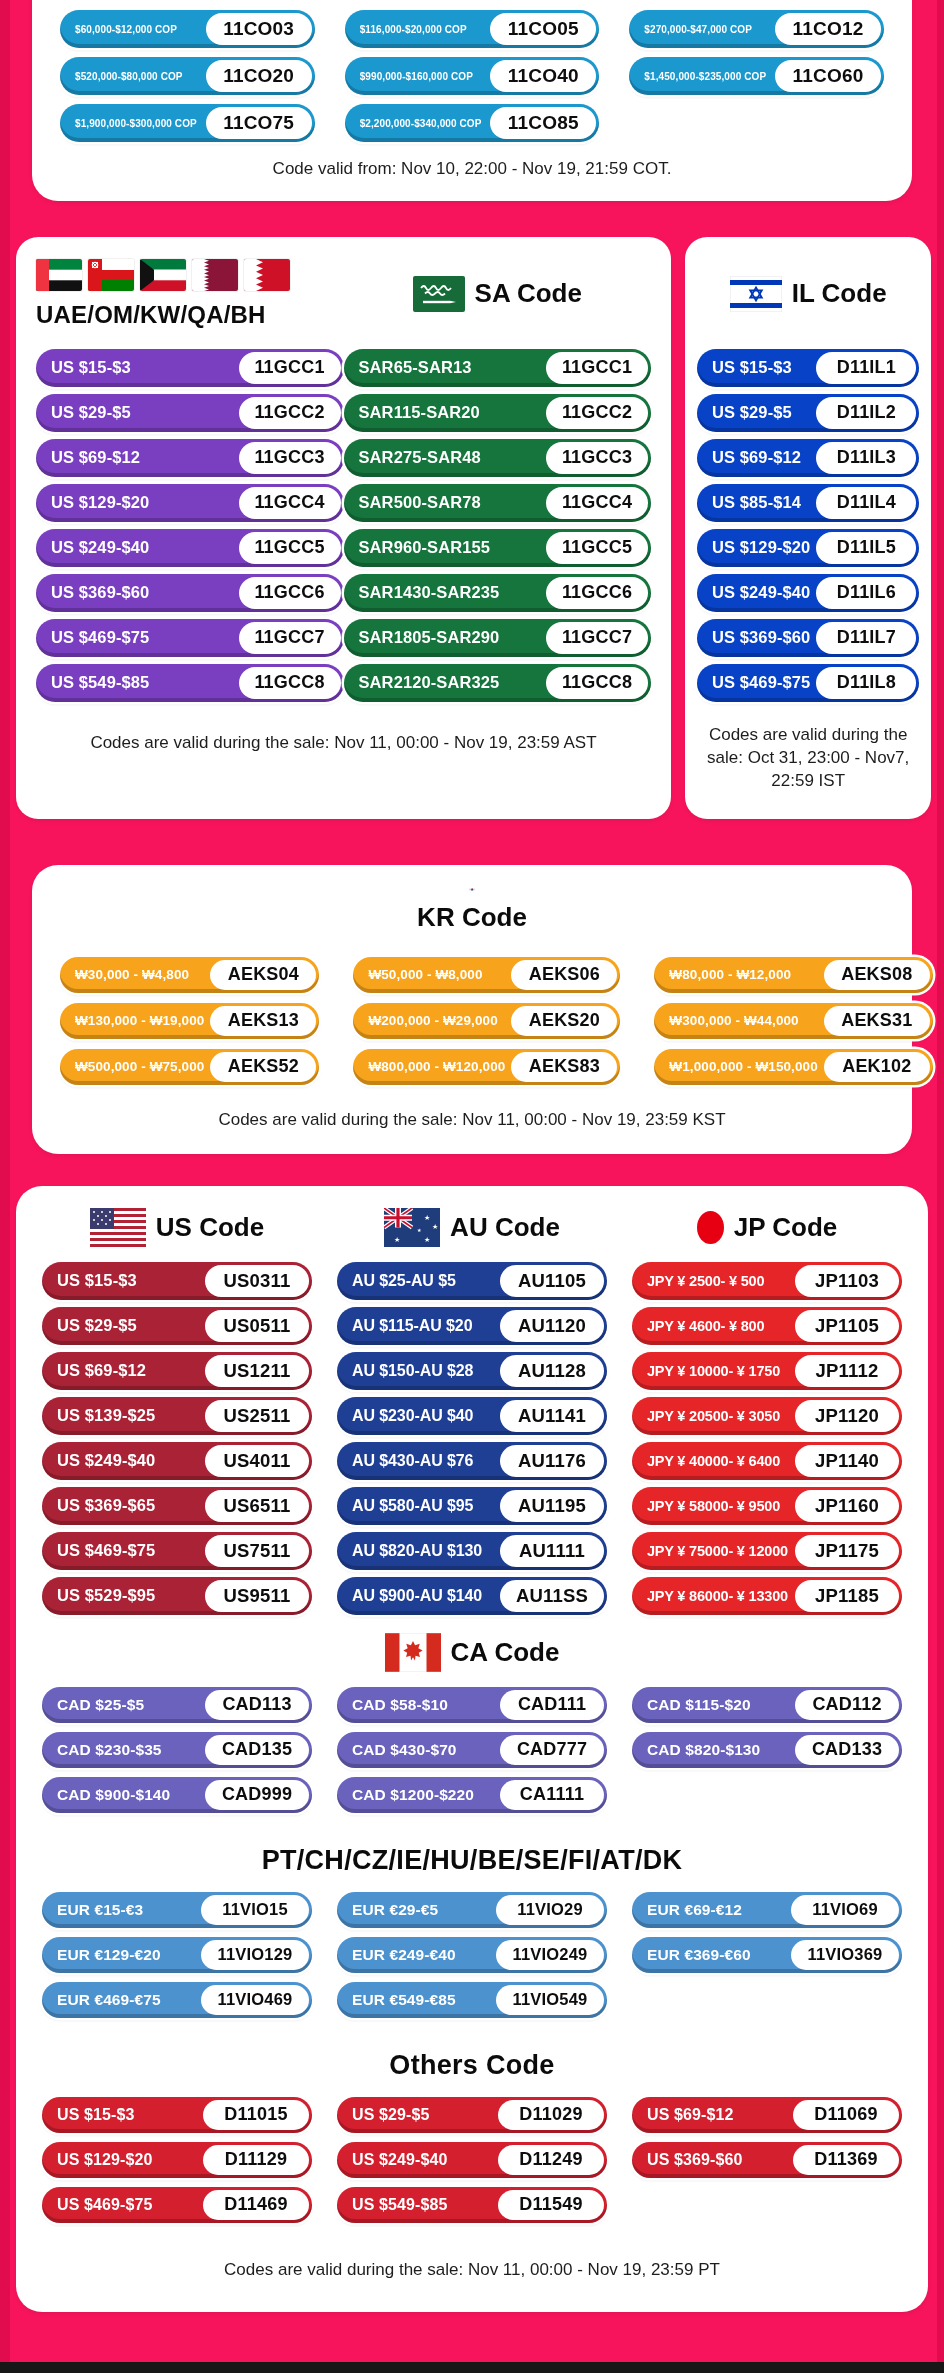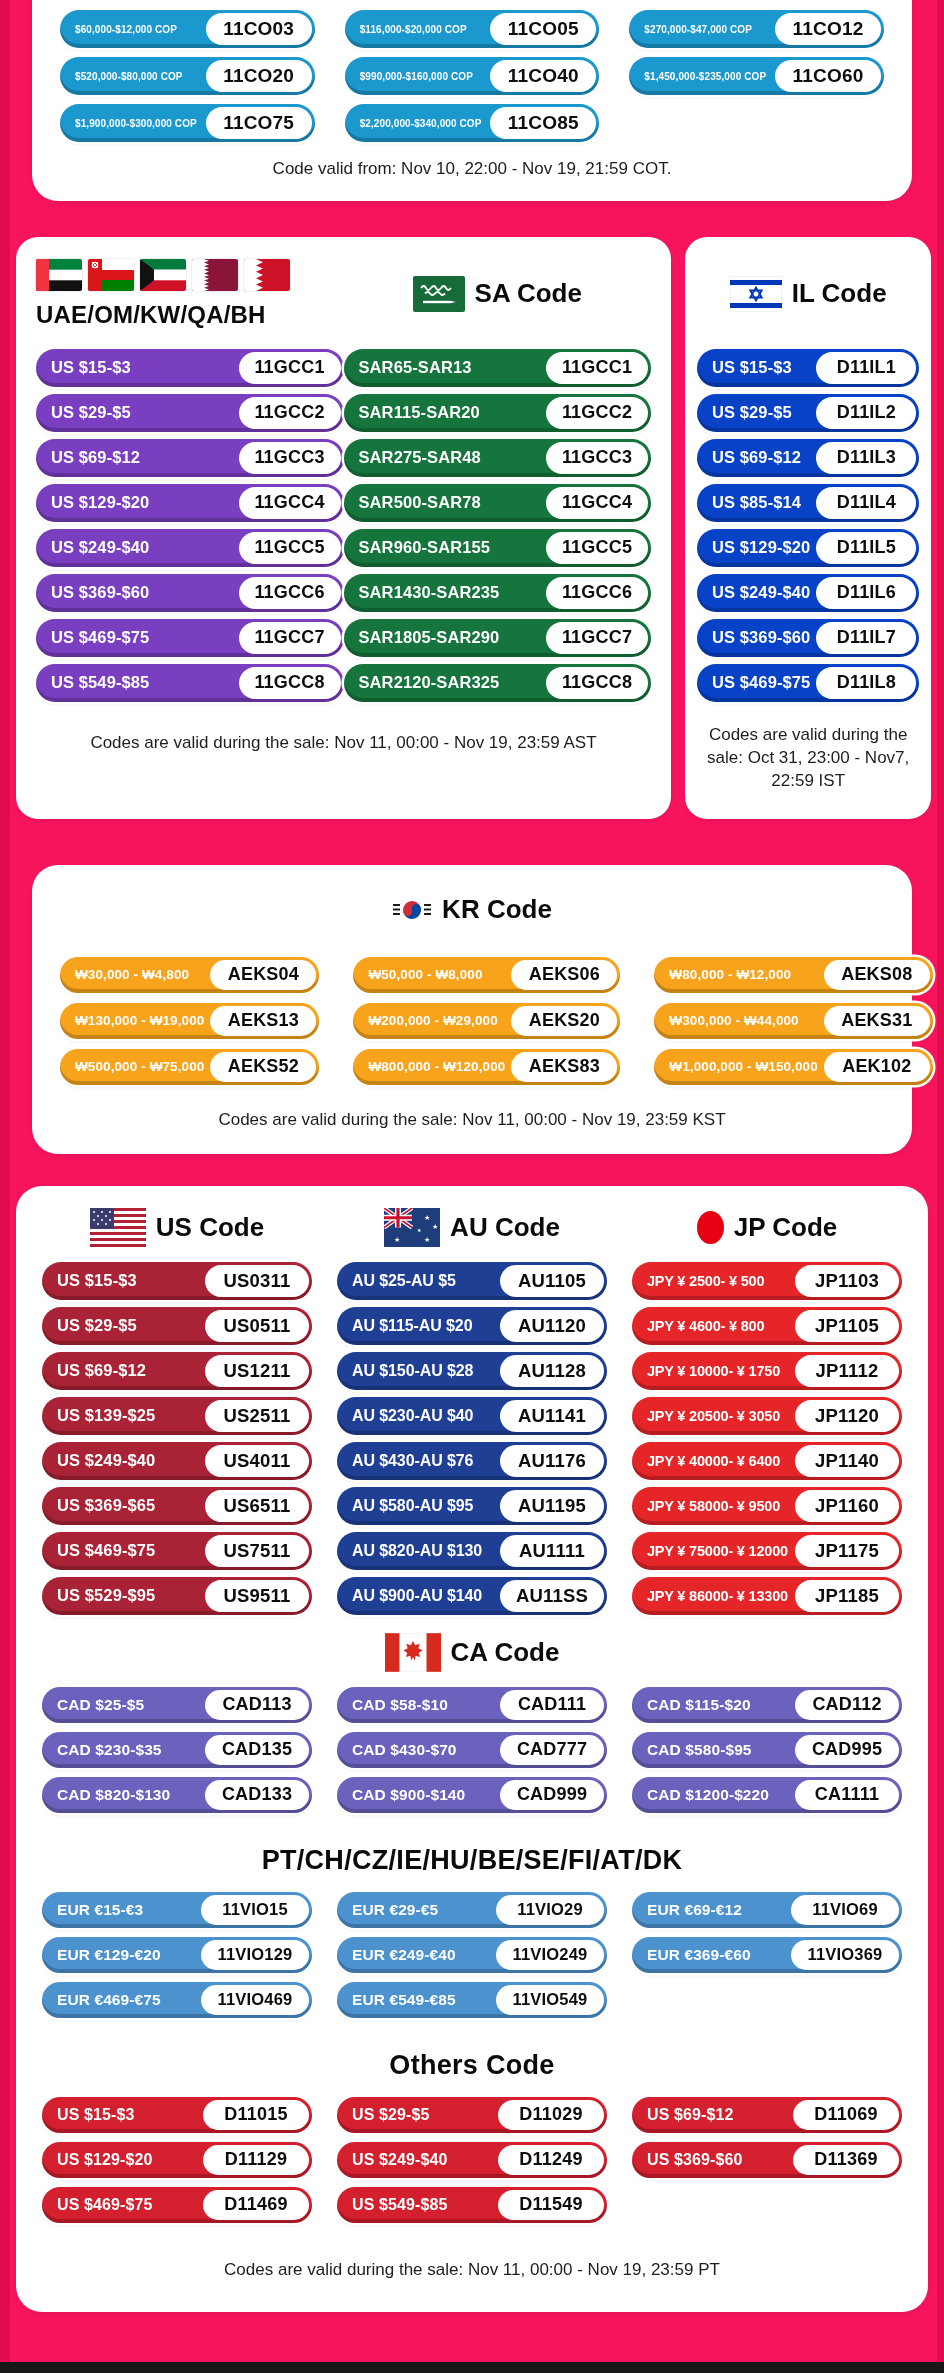--- a/index.html
+++ b/index.html
@@ -46,21 +46,21 @@
   .sec-title{font-size:26px;font-weight:700;color:#0b0b0b;}
   .two-col .pill-grid,.card-il .pill-grid{margin-top:20px;}
   .sec-gcc .pill-label,.sec-sa .pill-label,.sec-il .pill-label{font-size:16.5px;}
   .sec-sa .pill-code,.sec-gcc .pill-code{font-size:18px;min-width:80px;}
   .sec-il .pill-code{font-size:18px;min-width:78px;}
   .card-gccsa .validity{margin-top:30px;}
   .card-il .validity{margin-top:22px;padding:0 4px;}
 
   
   .card-kr{margin:46px 16px 0;padding:22px 28px 22px;}
-  .card-kr .sec-header{height:46px;margin-bottom:24px;}
+  .card-kr .sec-header{height:46px;margin-bottom:24px;flex-direction:column;}
   .sec-kr .pill{height:36px;}
   .sec-kr .pill-label{font-size:13.5px;}
   .sec-kr .pill-code{font-size:18px;height:30px;min-width:84px;}
   .card-kr .pill-grid{gap:10px 34px;}
   .card-kr .validity{margin-top:24px;}
 
   
   .card-main{margin:32px 0 0;padding:16px 26px 30px;}
   .three-col{display:flex;gap:25px;}
   .country-col{flex:1;min-width:0;}
@@ -553,24 +553,20 @@
           </div>
           <div class="pill" style="--pc: #6A62BC;">
             <span class="pill-label">CAD $230-$35</span>
             <span class="pill-code">CAD135</span>
           </div>
           <div class="pill" style="--pc: #6A62BC;">
             <span class="pill-label">CAD $430-$70</span>
             <span class="pill-code">CAD777</span>
           </div>
           <div class="pill" style="--pc: #6A62BC;">
-            <span class="pill-label">CAD $580-$95</span>
-            <span class="pill-code">CAD995</span>
-          </div>
-          <div class="pill" style="--pc: #6A62BC;">
             <span class="pill-label">CAD $820-$130</span>
             <span class="pill-code">CAD133</span>
           </div>
           <div class="pill" style="--pc: #6A62BC;">
             <span class="pill-label">CAD $900-$140</span>
             <span class="pill-code">CAD999</span>
           </div>
           <div class="pill" style="--pc: #6A62BC;">
             <span class="pill-label">CAD $1200-$220</span>
             <span class="pill-code">CA1111</span>

